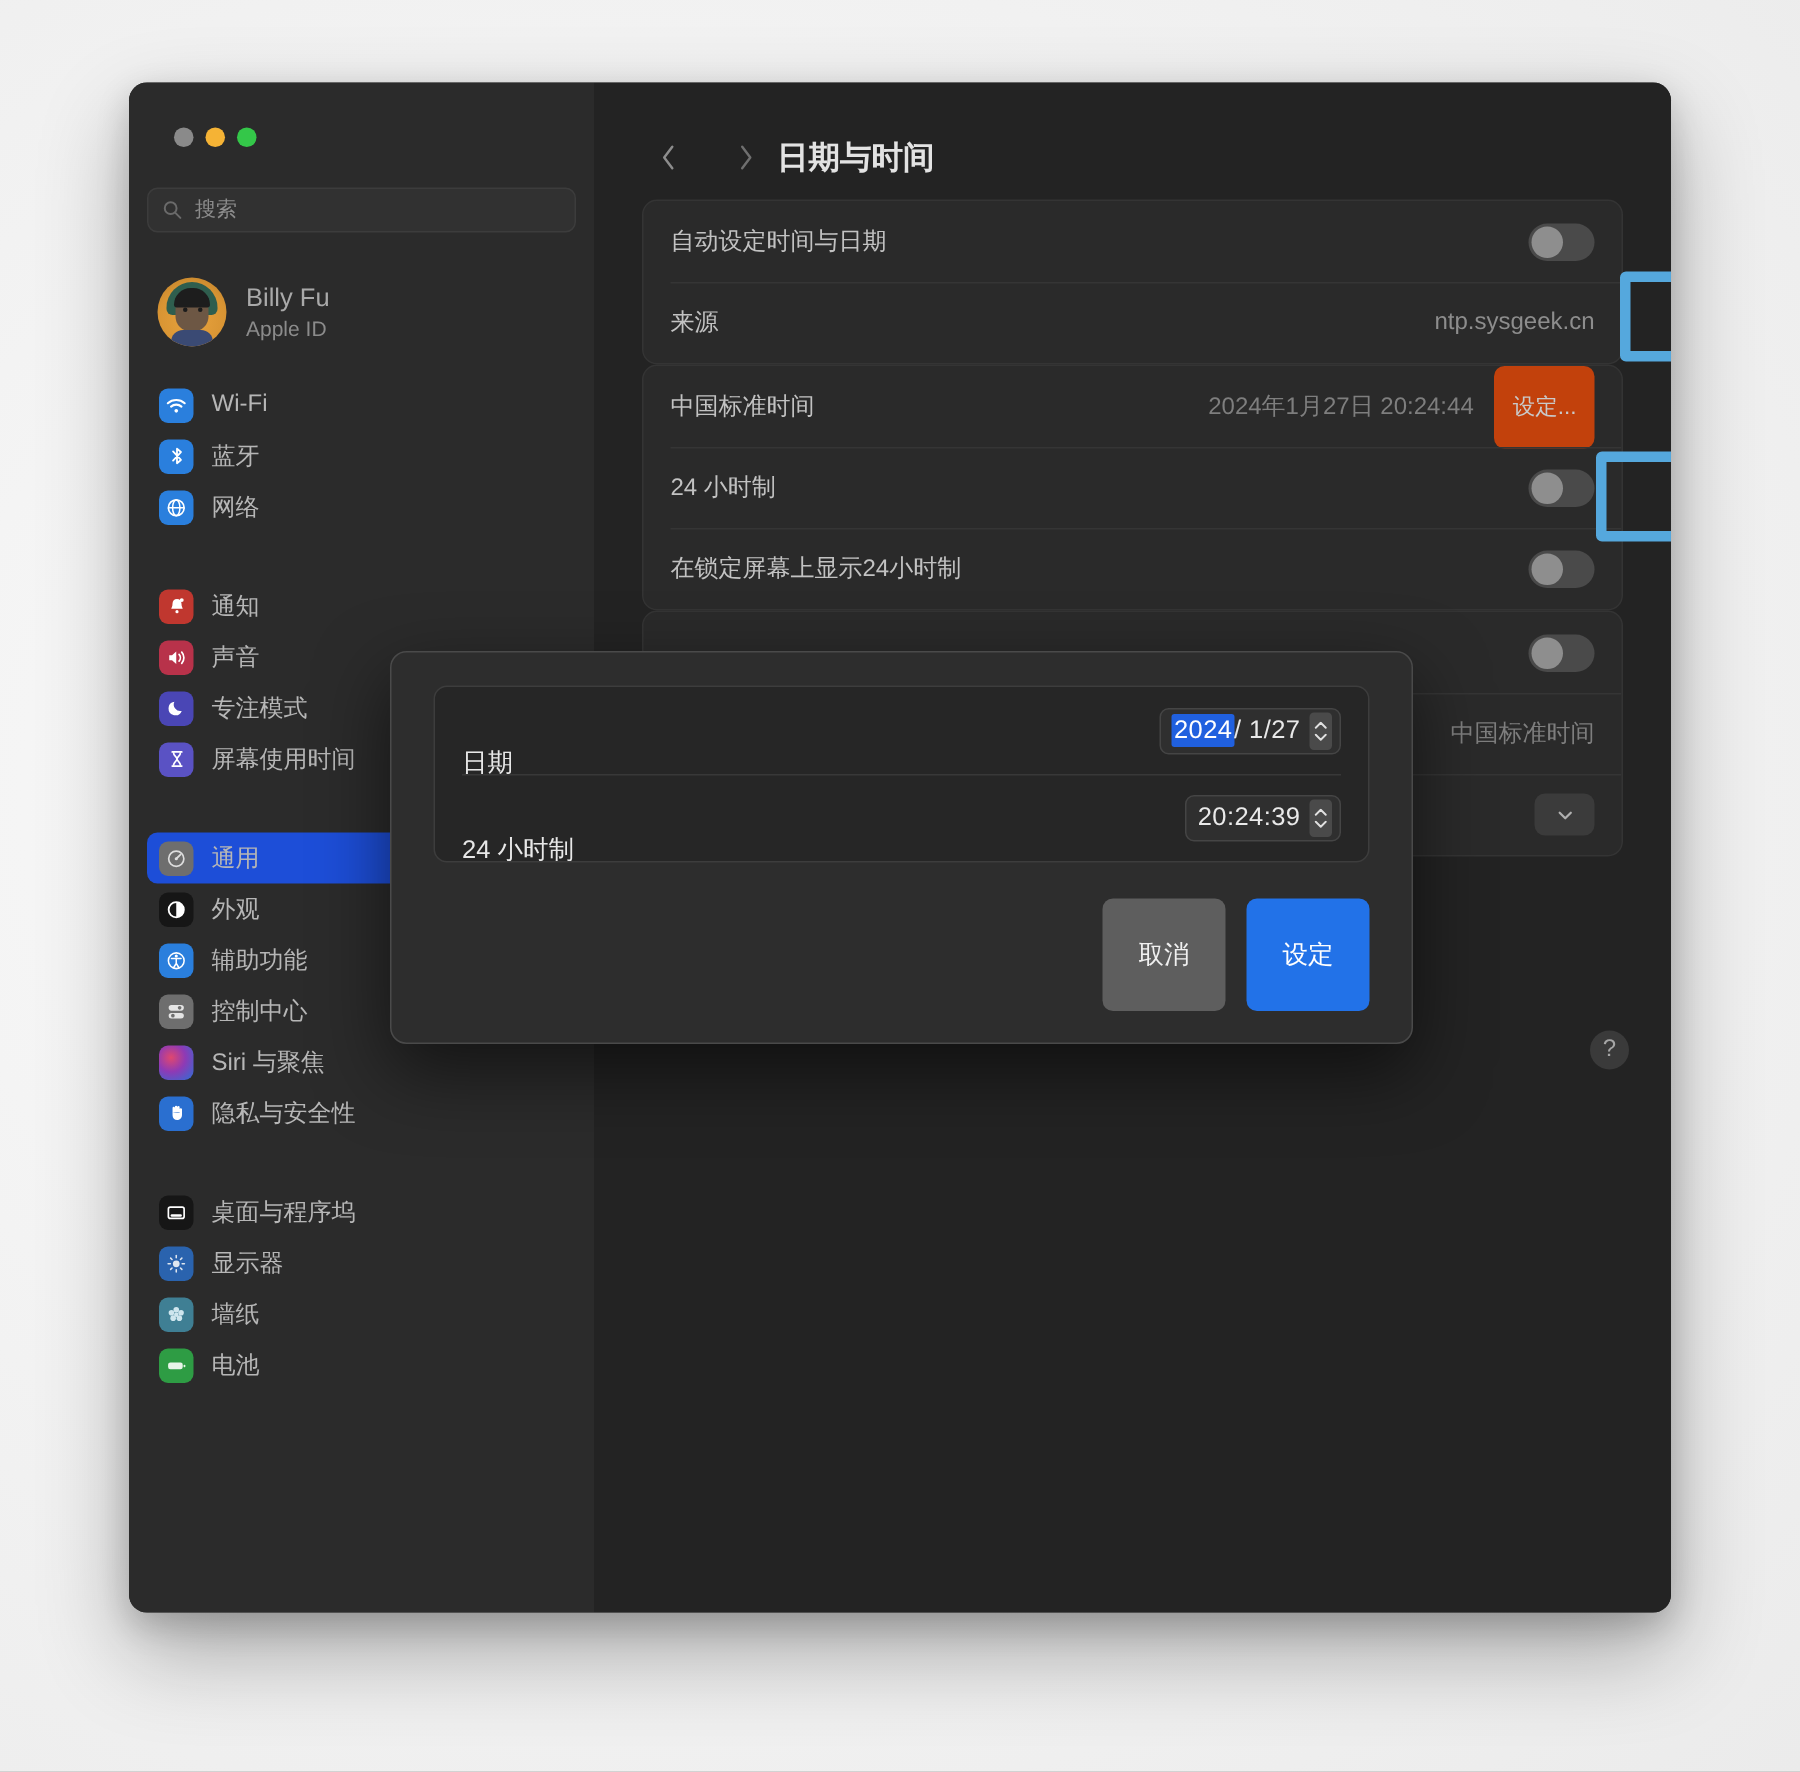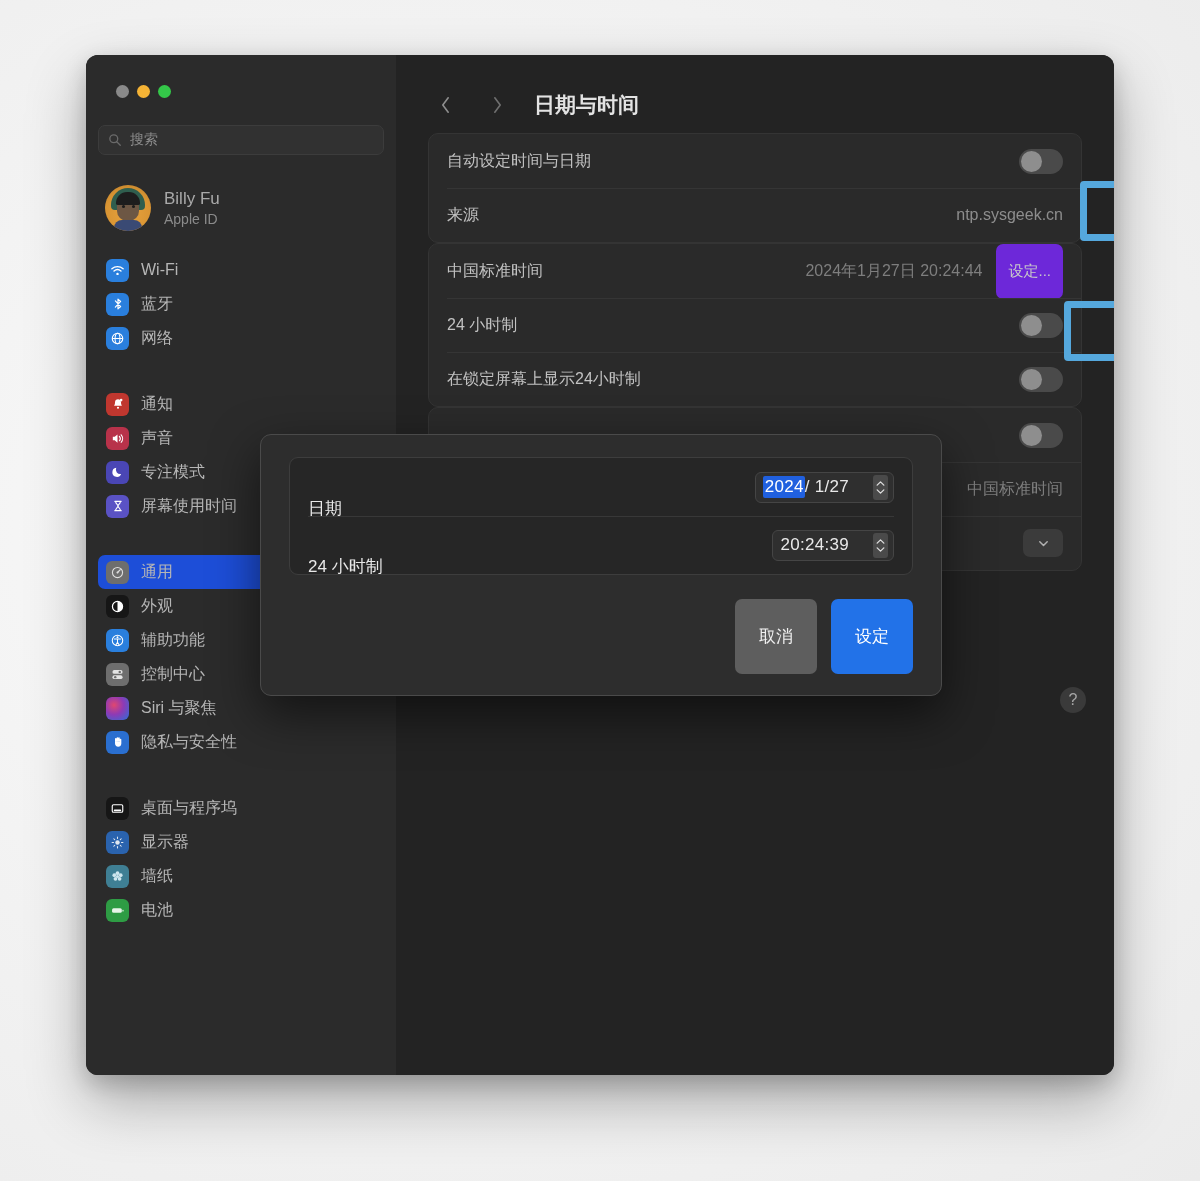--- a/index.html
+++ b/index.html
@@ -123,21 +123,21 @@
     padding-top: 22px;
     gap: 0px;
   }
   .chev-btn {
     width: 34px; height: 34px;
     display: flex; align-items: center; justify-content: center;
   }
   .chev { width: 11px; height: 18px; }
   .page-title {
     color: #e3e3e3; font-size: 21px; font-weight: 700;
-    margin-left: 20px;
+    margin-left: 4px;
   }
 
   .card {
     background: #2a2a2a;
     border: 1px solid #343434;
     border-radius: 10px;
     overflow: hidden;
   }
   .row {
     height: 54px;
@@ -158,21 +158,21 @@
     width: 44px; height: 25px; border-radius: 13px;
     background: #4a4a4a; position: relative; flex: 0 0 44px;
   }
   .toggle .knob {
     position: absolute; left: 2px; top: 2px;
     width: 21px; height: 21px; border-radius: 50%;
     background: #8e8e8e;
   }
 
   .btn-small {
-    background: #6d28d9;
+    background: #c2410c;
     color: #c9c9c9;
     font-size: 15px;
     border: none; border-radius: 7px;
     padding: 18px 12px;
     cursor: default;
   }
   .popup-btn {
     width: 40px; height: 28px; border-radius: 7px;
     background: #3b3b3b;
     display: flex; align-items: center; justify-content: center;
@@ -219,21 +219,21 @@
     display: flex; align-items: center;
     padding: 0 18px;
     position: relative;
   }
   .sheet-row + .sheet-row::before {
     content: ""; position: absolute; left: 18px; right: 18px; top: 0;
     height: 1px; background: #383838;
   }
   .sheet-label { color: #e8e8e8; font-size: 17px; margin-top: 43px; }
   .stepper-field {
-    display: flex; align-items: center; gap: 24px;
+    display: flex; align-items: center; gap: 6px;
     background: #2f2f2f;
     border: 1px solid #454545;
     border-radius: 6px;
     padding: 3px 5px 3px 7px;
     height: 31px;
   }
   .field-text {
     color: #e9e9e9; font-size: 17px;
     font-family: "Liberation Sans", sans-serif;
     letter-spacing: .3px;

